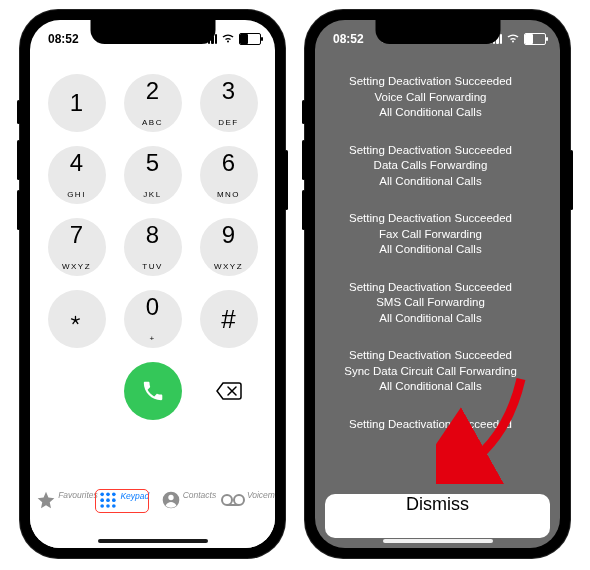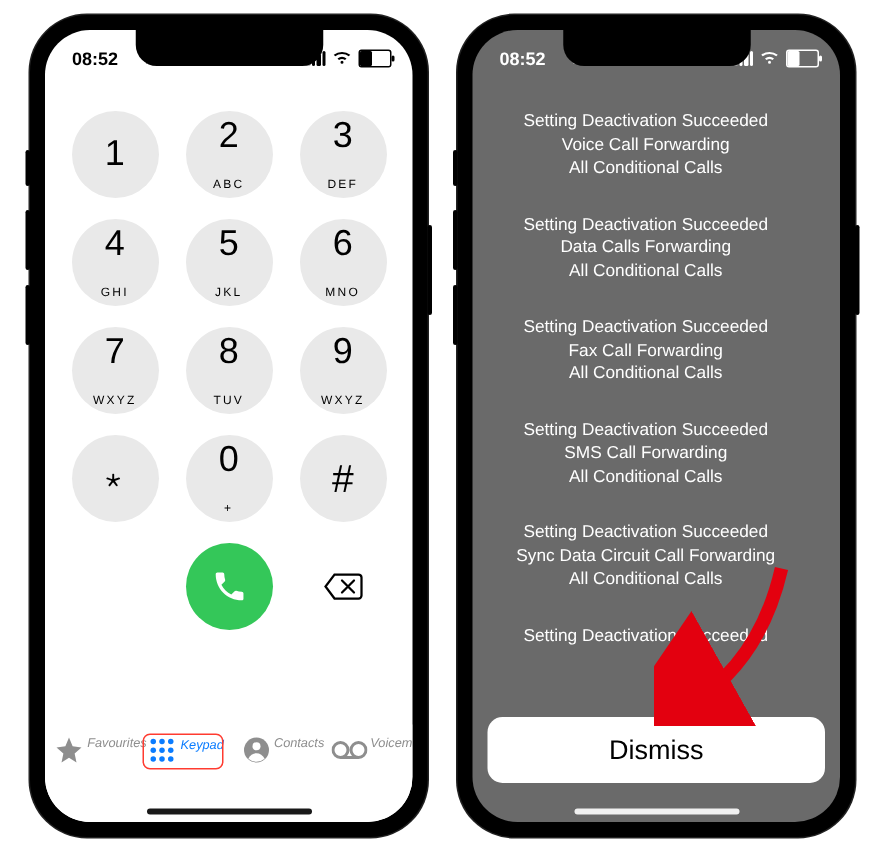--- a/index.html
+++ b/index.html
@@ -158,24 +158,24 @@
     text-align:center;
     font-size:11.5px;
     line-height:1.35;
     overflow:hidden;
     position:relative;
   }
   .msg-block{ margin-bottom:22px; }
   .msg-block div{ white-space:nowrap; }
   .dismiss-btn{
     position:absolute;
-    bottom:26px; left:10px; right:10px;
+    bottom:10px; left:10px; right:10px;
     background:#fff;color:#000;
     height:44px;border-radius:10px;
-    display:flex;align-items:center;justify-content:center;
+    display:flex;align-items:flex-start;justify-content:center;
     font-size:18px;
     z-index:5;
   }
   .arrow {
     position:absolute;
     right:34px; bottom:64px;
     width:90px;height:110px;
     z-index:6;
     pointer-events:none;
   }

